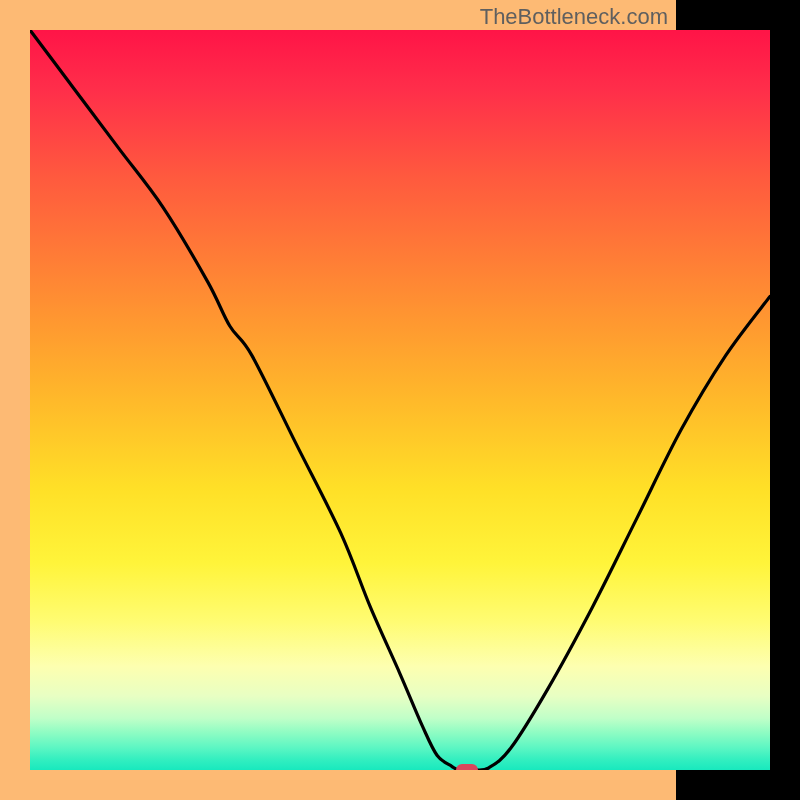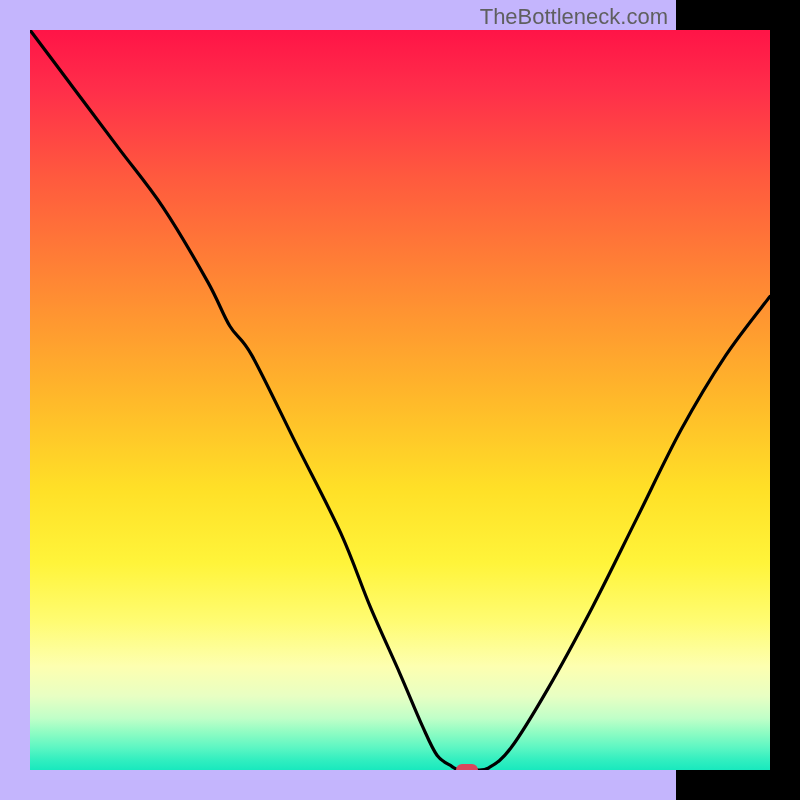--- a/index.html
+++ b/index.html
@@ -8,21 +8,21 @@
     width: 800px;
     height: 800px;
     background: #000;
     overflow: hidden;
     font-family: Arial, Helvetica, sans-serif;
   }
   .frame {
     position: relative;
     width: 676px;
     height: 800px;
-    background: #c4b5fd;
+    background: #fdba74;
   }
   .watermark {
     position: absolute;
     top: 4px;
     right: 8px;
     color: #5f5f5f;
     font-size: 22px;
     font-weight: 500;
     letter-spacing: 0px;
     z-index: 10;

